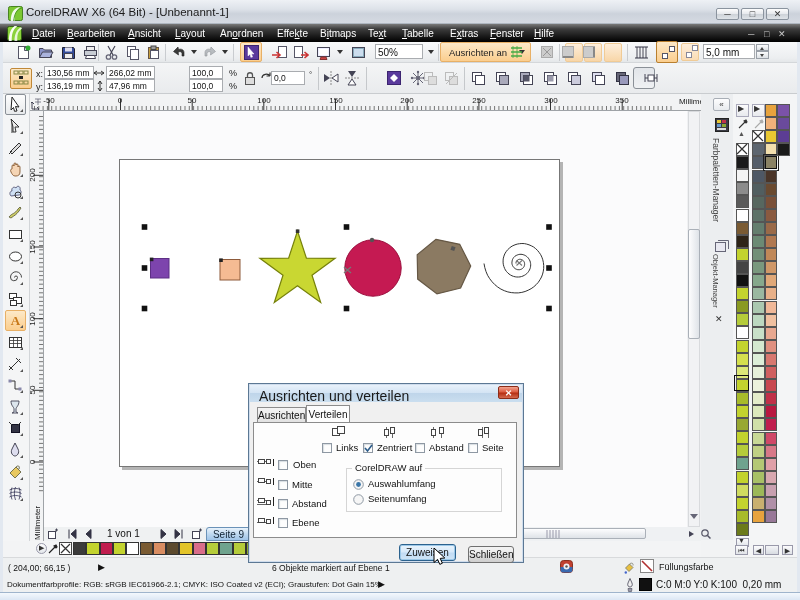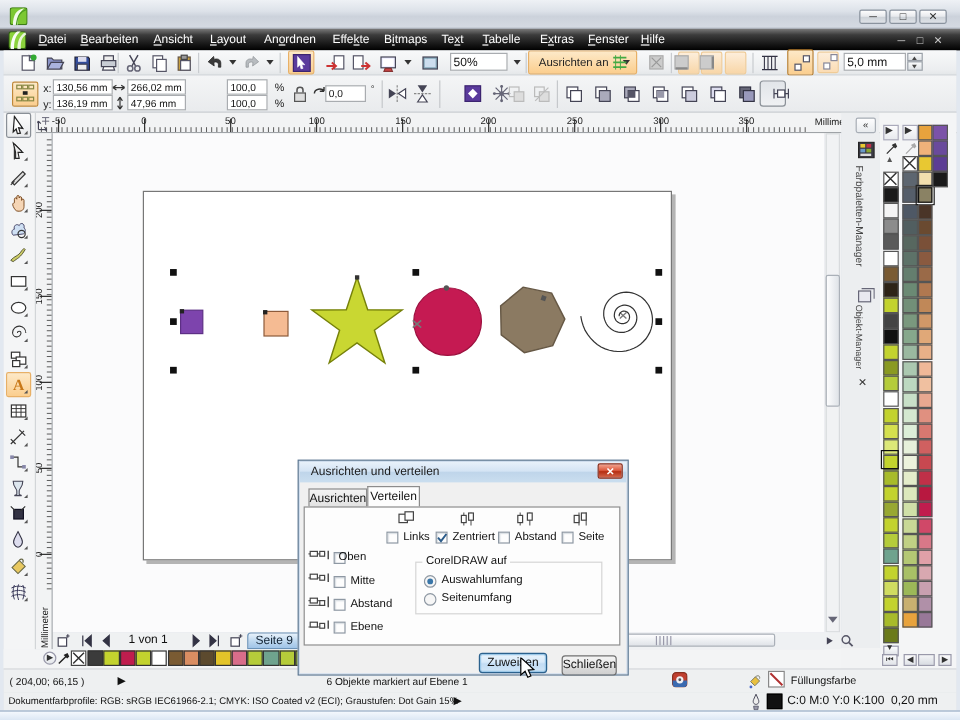--- a/index.html
+++ b/index.html
@@ -58,21 +58,21 @@
 
 #lborder { position:absolute; left:0; top:24px; width:3px; height:568px; background:#e2e8f0; }
 #rborder { position:absolute; left:797px; top:24px; width:3px; height:568px; background:#e2e8f0; }
 
 
 #dlg { position:absolute; left:248px; top:383px; width:276px; height:180px;
   background:#f0f0f0; border:1px solid #5c7894; border-radius:0;
   box-shadow:0 0 0 1px #cfdded inset; }
 #dlgtitle { position:absolute; left:1px; top:1px; right:1px; height:17px;
   background:linear-gradient(180deg,#e8f1fa,#d4e4f4 45%,#bfd5ea 50%,#cadeef); }
-#dlgtitle span { position:absolute; left:9px; top:3px; font-size:10px; color:#1a1a1a; }
+#dlgtitle span { position:absolute; left:9px; top:3px; font-size:14px; color:#1a1a1a; }
 #dlgclose { position:absolute; right:4px; top:2px; width:21px; height:13px;
   background:linear-gradient(180deg,#f2a490,#dc5b40 45%,#b52e12 55%,#d4694e);
   border:1px solid #8c2c18; border-radius:2px; color:#fff; font-size:8.5px; text-align:center; line-height:12px; font-weight:bold;}
 .tab { position:absolute; font-size:10px; color:#111; text-align:center; white-space:nowrap;
   border:1px solid #8c8c8c; background:linear-gradient(180deg,#f4f4f4,#e2e2e2); }
 .tabactive { background:#fdfdfd; border-bottom:1px solid #fdfdfd; }
 #tabpanel { position:absolute; left:4px; top:38px; width:264px; height:116px; background:#fdfdfd; border:1px solid #8c8c8c; }
 .cb { position:absolute; width:10px; height:10px; background:#fdfdfd; border:1px solid #8e98a3; box-shadow:inset 1px 1px 1px #d8dde2; }
 .dlabel { position:absolute; font-size:9.5px; color:#111; white-space:nowrap; }
 .btn { position:absolute; height:17px; background:linear-gradient(180deg,#f3f3f3,#ebebeb 45%,#dddddd 55%,#cfcfcf); border:1px solid #707070; border-radius:3px; font-size:10px; color:#111; text-align:center; line-height:15px; white-space:nowrap; }
@@ -81,20 +81,21 @@
 <div id="win"></div>
 <div id="lborder"></div>
 <div id="rborder"></div>
 
 <div id="titlebar">
   <svg class="abs" style="left:8px;top:6px" width="15" height="15" viewBox="0 0 16 16">
       <rect x="0.5" y="0.5" width="15" height="15" rx="2" fill="#7cc832" stroke="#3e7c18"></rect>
       <path d="M3 16 C3 7 6 2 13 1 C8 5 7 9 7 16 Z" fill="#fff" opacity="0.9"></path>
       <path d="M6 16 C7 8 9 4 15 2" stroke="#4a9a20" stroke-width="1" fill="none"></path>
     </svg>
+  <span class="ttext">CorelDRAW X6 (64 Bit) - [Unbenannt-1]</span>
   <div class="winbtn" style="left:716px">
       <span>─</span>
     </div>
   <div class="winbtn" style="left:741px">
       <span>□</span>
     </div>
   <div class="winbtn" style="left:766px">
       <span>✕</span>
     </div>
 </div>
@@ -1038,21 +1039,21 @@
         <rect x="3.5" y="40.5" width="6" height="4"></rect>
         <rect x="11.5" y="42.5" width="4" height="4"></rect>
         <path d="M18.5 39 L18.5 48" stroke="#222"></path>
       <path d="M2 64.5 L16 64.5" stroke="#666"></path>
         <rect x="3.5" y="60.5" width="6" height="4"></rect>
         <rect x="11.5" y="61.5" width="4" height="4"></rect>
         <path d="M18.5 59 L18.5 66" stroke="#222"></path>
     </g>
   </svg>
   <div class="cb" style="left:29px;top:76px"></div>
-    <span class="dlabel" style="left:33px;top:75px">Oben</span>
+    <span class="dlabel" style="left:44px;top:75px">Oben</span>
   <div class="cb" style="left:29px;top:96px"></div>
     <span class="dlabel" style="left:43px;top:95px">Mitte</span>
   <div class="cb" style="left:29px;top:115px"></div>
     <span class="dlabel" style="left:43px;top:114px">Abstand</span>
   <div class="cb" style="left:29px;top:134px"></div>
     <span class="dlabel" style="left:43px;top:133px">Ebene</span>
 
   <div class="abs" style="left:97px;top:84px;width:156px;height:44px;border:1px solid #d5d5d5;background:#fdfdfd;"></div>
   <span class="dlabel" style="left:103px;top:78px;background:#fdfdfd;padding:0 3px;">CorelDRAW auf</span>
   <svg class="abs" style="left:104px;top:95px" width="11" height="11" viewBox="0 0 11 11">

